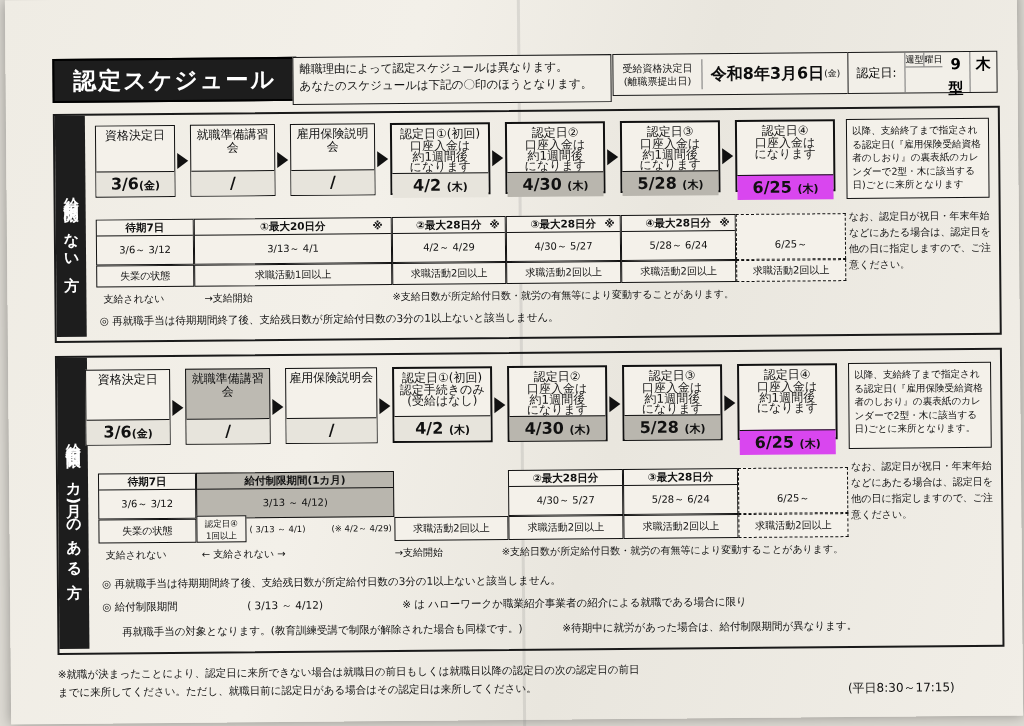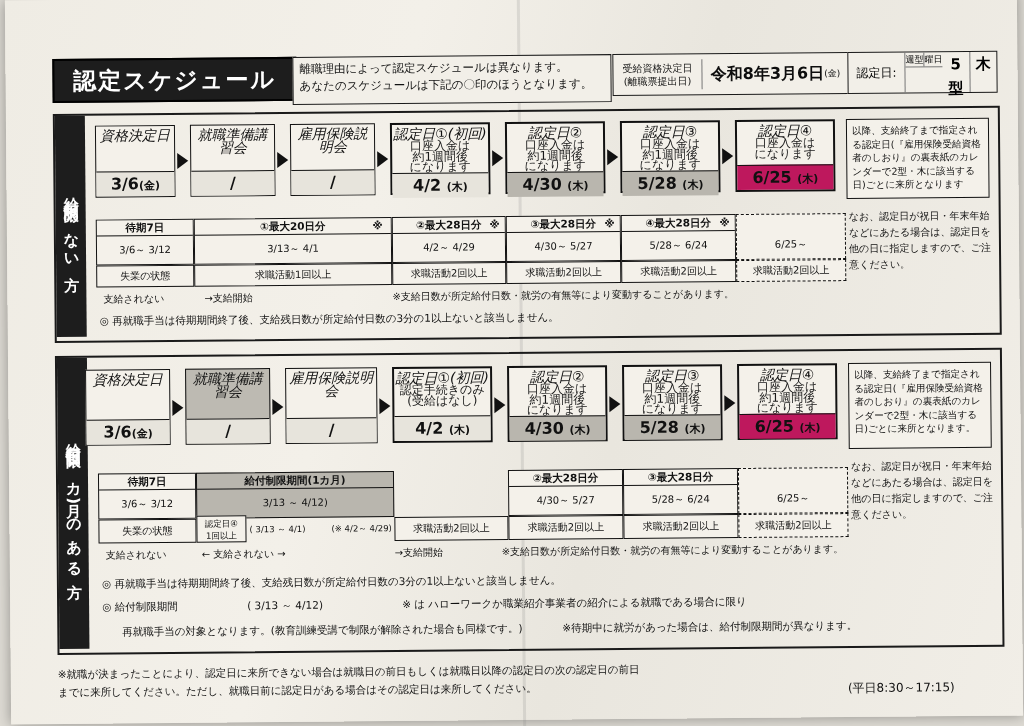--- a/index.html
+++ b/index.html
@@ -123,32 +123,32 @@
     border: 1.6px solid #111;
     background: #f4f1ea;
     display: flex; flex-direction: column; align-items: center; justify-content: flex-start;
     font-size: 10.5px;
     color: #111;
     text-align: center;
     padding-top: 3px;
     box-sizing: border-box;
   }
   .fbox.thick { border-width: 2.4px; }
-  .fbox .t { font-size: 14px; line-height: 13px; font-style: italic; }
+  .fbox .t { font-size: 12px; line-height: 13px; }
   .fbox .sub { font-size: 12px; line-height: 10.5px; color:#1a1a1a;}
   .fbox .bigband {
     width: 100%;
     margin-top: auto;
     background: #b9b6ae;
     border-top: 1.2px solid #111;
     font-size: 16px; font-weight: bold;
     padding: 2px 0 3px 0;
   }
   .fbox .bigband.light { background: #e7e4dc; }
-  .fbox .bigband.dark { background: #be185d; }
+  .fbox .bigband.dark { background: #d946ef; margin-top: 16px; }
   .fbox .bigband small { font-size: 11px; }
   .slash { font-size: 20px; margin-top: auto; margin-bottom: 6px;}
   .arrow {
     position: absolute;
     width: 0; height: 0;
     border-left: 11px solid #111;
     border-top: 8px solid transparent;
     border-bottom: 8px solid transparent;
   }
   .tailbox {
@@ -216,21 +216,21 @@
     </div>
 
     <div class="type-box">
       <div class="type-left">認定日:</div>
       <div class="type-right">
         <div class="type-head">
           <span>週型</span>
           <span>曜日</span>
         </div>
         <div class="type-body">
-          <span>5 型</span>
+          <span>9 型</span>
           <span>木</span>
         </div>
       </div>
     </div>
 
     <div class="panel" style="left:55px; top:110px; width:943px; height:225px;"></div>
     <div class="side-label" style="left:57px; top:112px; height:221px;">給付制限のない方</div>
 
     <div class="fbox" style="left:97px; top:122px; width:80px; height:72px;">
       <div class="t">資格決定日</div>

